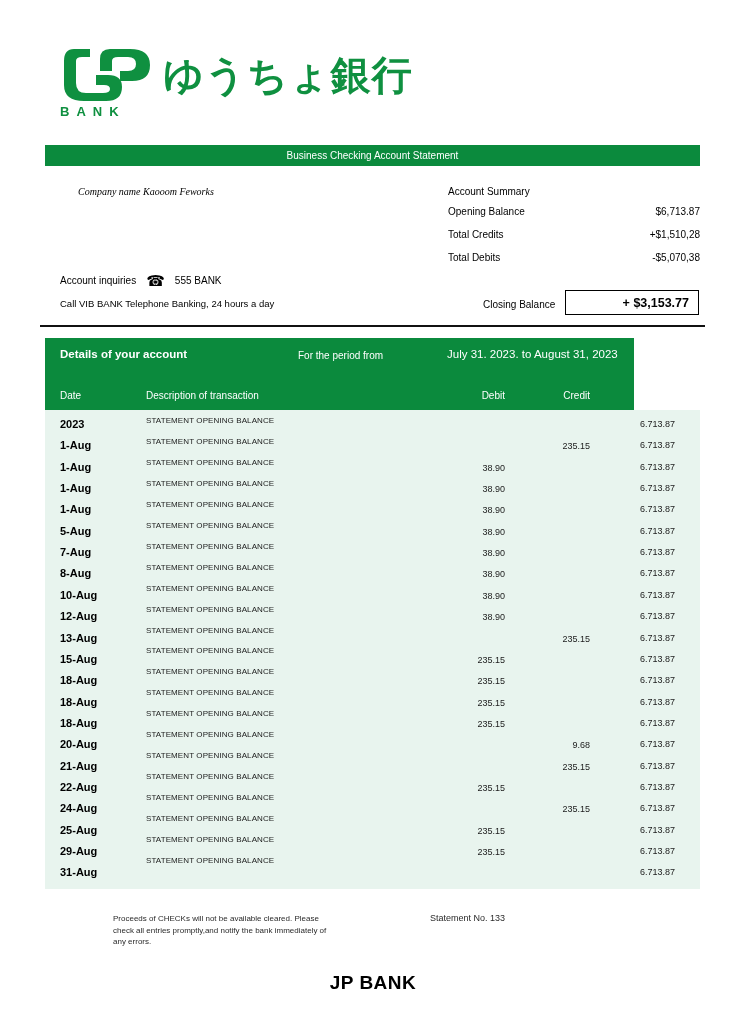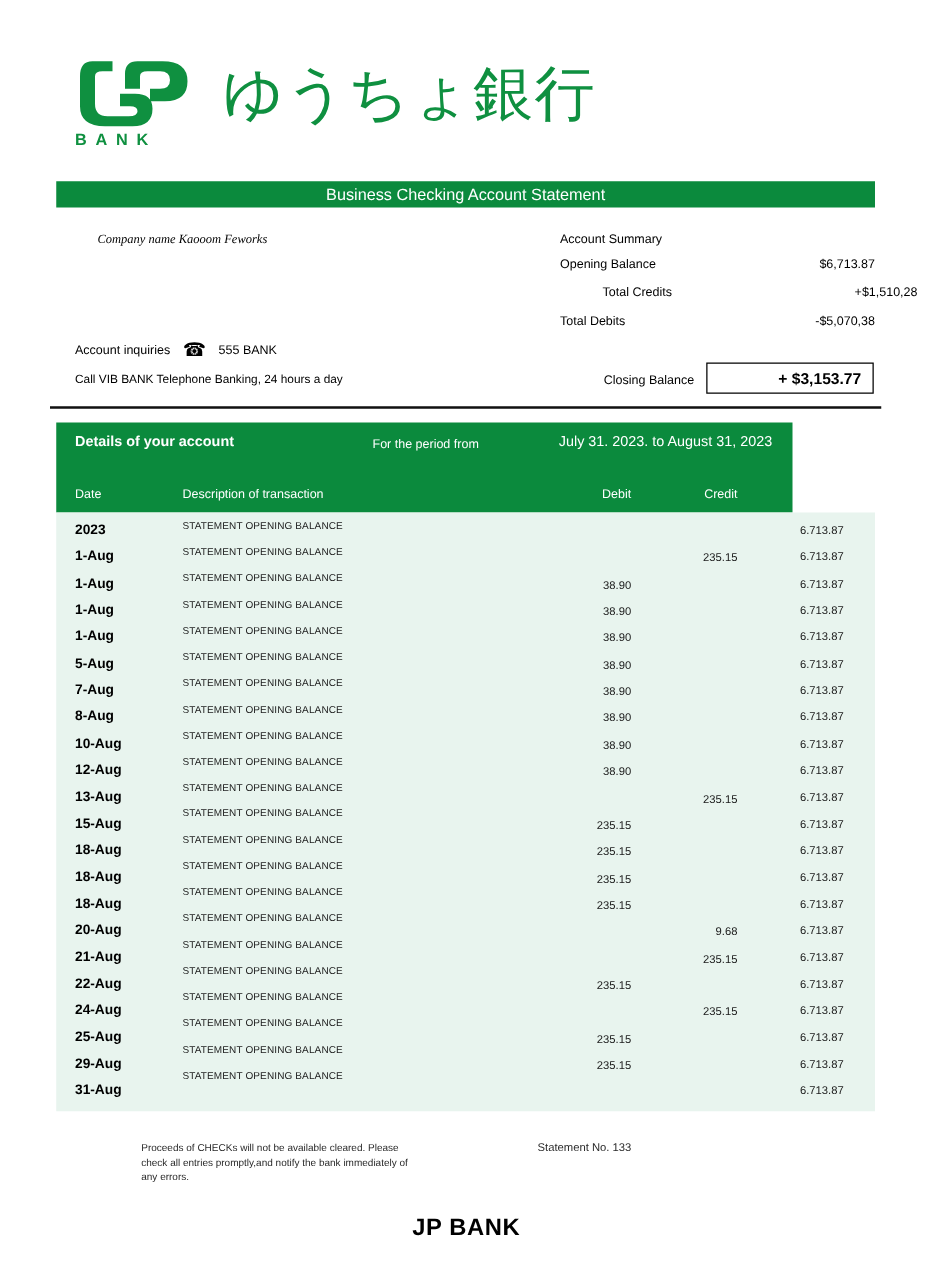--- a/index.html
+++ b/index.html
@@ -41,41 +41,41 @@
     left: 60px;
     top: 104px;
     font-size: 13px;
     font-weight: bold;
     letter-spacing: 7px;
     color: #0f9040;
     font-family: "Liberation Sans", sans-serif;
   }
   .logo-jp-text {
     position: absolute;
-    left: 178px;
+    left: 163px;
     top: 44px;
-    font-size: 48px;
+    font-size: 40px;
     line-height: 62px;
-    font-weight: normal;
+    font-weight: bold;
     color: #0f9040;
     font-family: "DejaVu Sans", sans-serif;
     letter-spacing: 1px;
     white-space: nowrap;
   }
 
   
   .title-banner {
     position: absolute;
     left: 45px;
     top: 145px;
     width: 655px;
     height: 21px;
     background: #0b8a3d;
     color: #ffffff;
-    font-size: 13px;
+    font-size: 10px;
     display: flex;
     align-items: center;
     justify-content: center;
     font-family: "Liberation Sans", sans-serif;
   }
 
   
   .company-name {
     position: absolute;
     left: 60px;
@@ -290,21 +290,21 @@
     <span>555 BANK</span>
   </div>
   <div class="callline">Call VIB BANK Telephone Banking, 24 hours a day</div>
 
   <div class="summary-title">Account Summary</div>
 
   <div class="sum-row" style="top:206px;">
     <span class="lbl">Opening Balance</span>
     <span class="val">$6,713.87</span>
   </div>
-  <div class="sum-row" style="top:229px;margin-left:34px;">
+  <div class="sum-row" style="top:229px;">
     <span class="lbl">Total Credits</span>
     <span class="val">+$1,510,28</span>
   </div>
   <div class="sum-row" style="top:252px;">
     <span class="lbl">Total Debits</span>
     <span class="val">-$5,070,38</span>
   </div>
 
   <div class="closing-label">Closing Balance</div>
   <div class="closing-box">+ $3,153.77</div>

